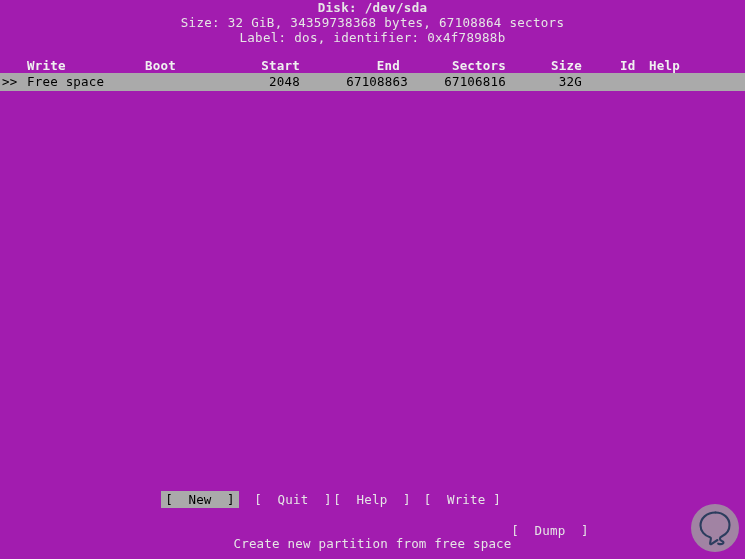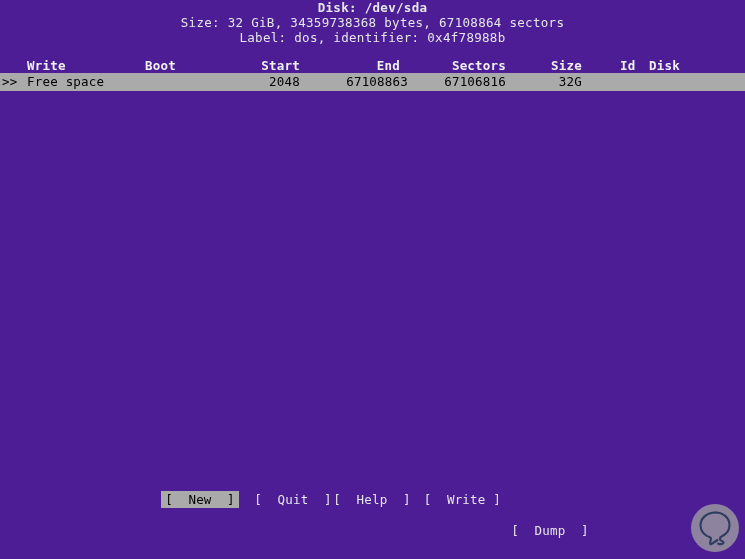--- a/index.html
+++ b/index.html
@@ -5,21 +5,21 @@
 <style>
   html, body {
     margin: 0;
     padding: 0;
     background: #000000;
   }
   #screen {
     position: relative;
     width: 745px;
     height: 559px;
-    background: #4c1d95;
+    background: #a21caf;
     overflow: hidden;
     font-family: "DejaVu Sans Mono", "Liberation Mono", monospace;
     font-size: 12.5px;
     line-height: 14px;
     color: #d8d8d8;
     -webkit-font-smoothing: none;
   }
 
   
   .header {
@@ -167,21 +167,21 @@
   <div class="table">
 
     <div class="thead">
       <span class="cell c-device">Write</span>
       <span class="cell c-boot">Boot</span>
       <span class="cell c-start">Start</span>
       <span class="cell c-end">End</span>
       <span class="cell c-sectors">Sectors</span>
       <span class="cell c-size">Size</span>
       <span class="cell c-id">Id</span>
-      <span class="cell c-type">Disk</span>
+      <span class="cell c-type">Help</span>
     </div>
 
     <div class="rows">
       <div class="row selected">
         <span class="cell c-marker">&gt;&gt;</span>
         <span class="cell c-device">Free space</span>
         <span class="cell c-boot"></span>
         <span class="cell c-start">2048</span>
         <span class="cell c-end">67108863</span>
         <span class="cell c-sectors">67106816</span>
@@ -194,20 +194,21 @@
   </div>
 
   <div class="menubar">
     <span class="btn selected" style="left:155px; width:78px;margin-left:6px;">[  New  ]</span>
     <span class="btn" style="left:254px; width:78px;">[  Quit  ]</span>
     <span class="btn" style="left:333px; width:78px;">[  Help  ]</span>
     <span class="btn" style="left:423px; width:78px;text-align:right;">[  Write ]</span>
     <span class="btn" style="left:511px; width:78px;margin-top:31px;">[  Dump  ]</span>
   </div>
 
+  <div class="statusline">Create new partition from free space</div>
 
   <div class="watermark">
     <svg width="48" height="48" viewBox="0 0 48 48">
       <path d="M24.5 8.5 C15.5 8.5 9.5 14.5 9.5 21.5 C9.5 27.0 13.5 31.6 19.0 33.2
                C19.6 33.4 20.0 33.9 19.9 34.6 L19.1 39.3 C19.0 40.0 19.7 40.5 20.3 40.1
                L26.5 36.0" fill="none" stroke="#2c3d5e" stroke-width="2.1" stroke-linecap="round" stroke-linejoin="round"></path>
       <path d="M24.5 8.5 C32.5 8.5 38.5 14.0 38.5 21.0 C38.5 26.0 35.5 30.2 31.0 32.2
                C29.6 32.8 28.8 33.6 28.9 34.8 C29.0 36.2 30.6 36.8 31.6 37.4
                C32.6 38.0 32.8 39.0 31.8 39.6 C30.6 40.3 28.6 40.2 27.2 39.7" fill="none" stroke="#2c3d5e" stroke-width="2.1" stroke-linecap="round" stroke-linejoin="round"></path>
     </svg>

